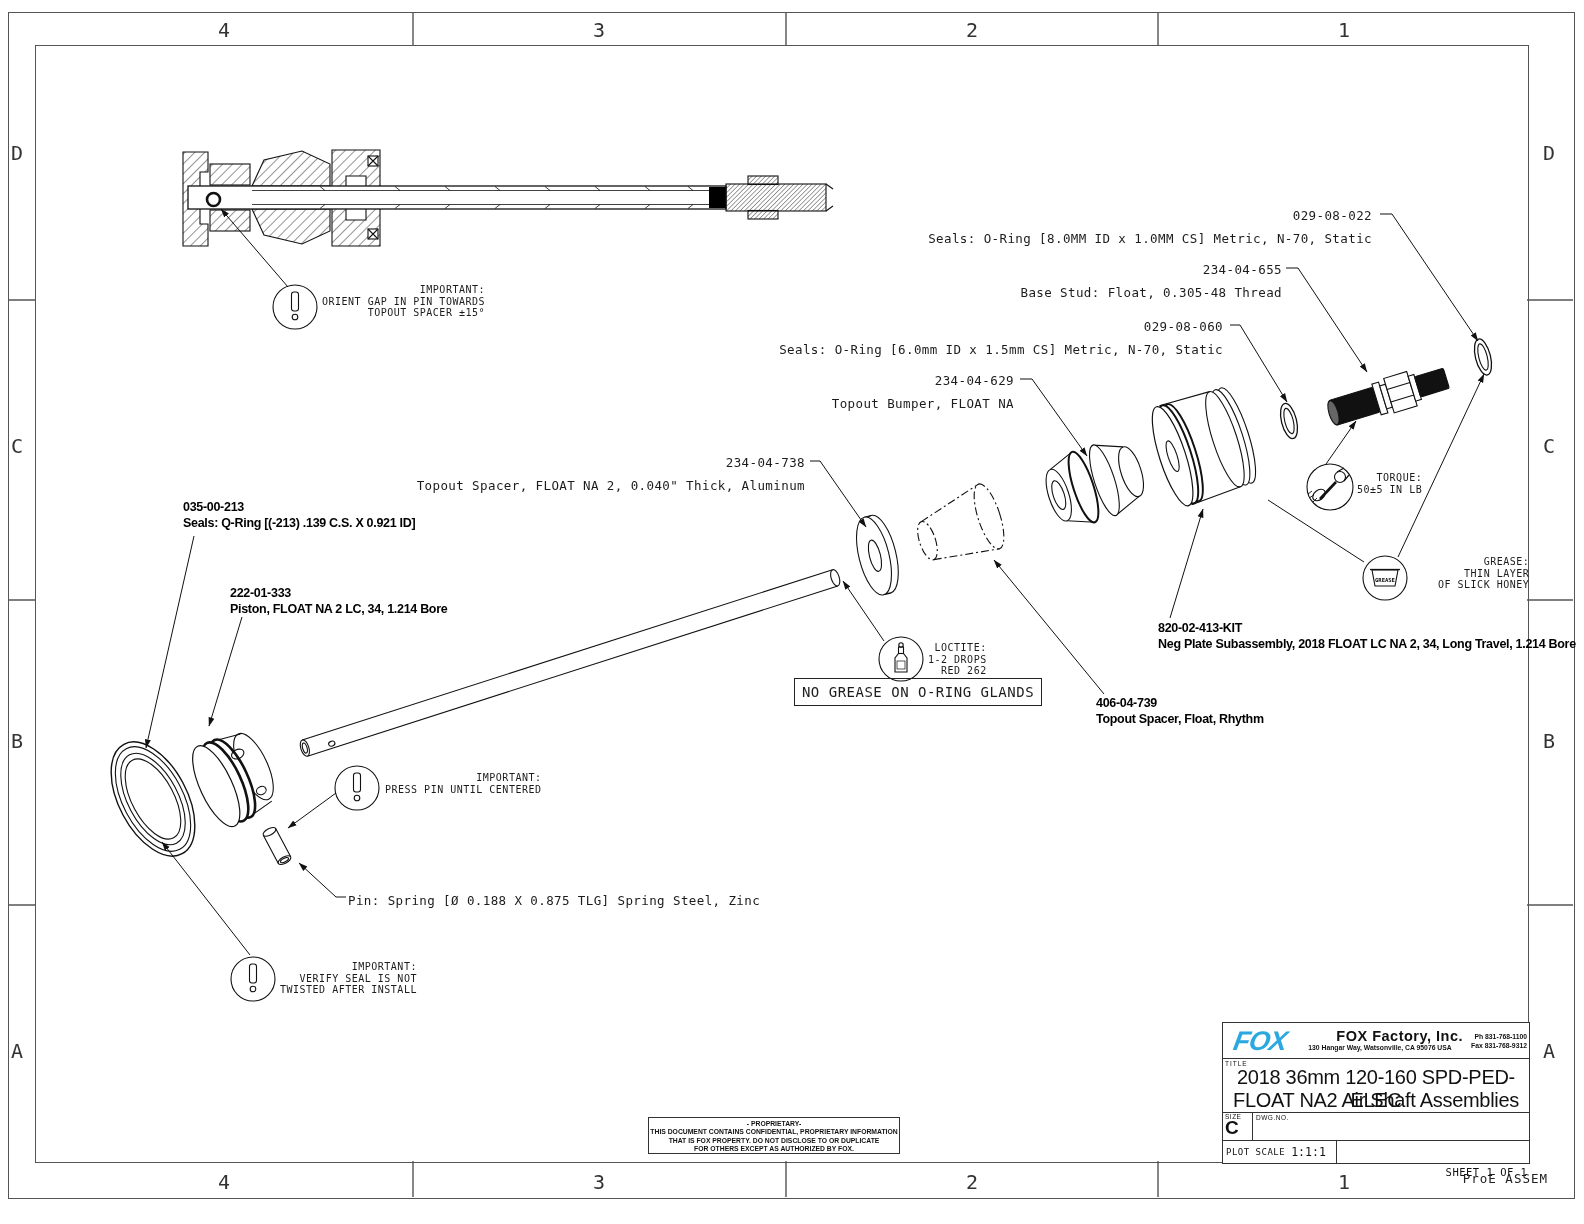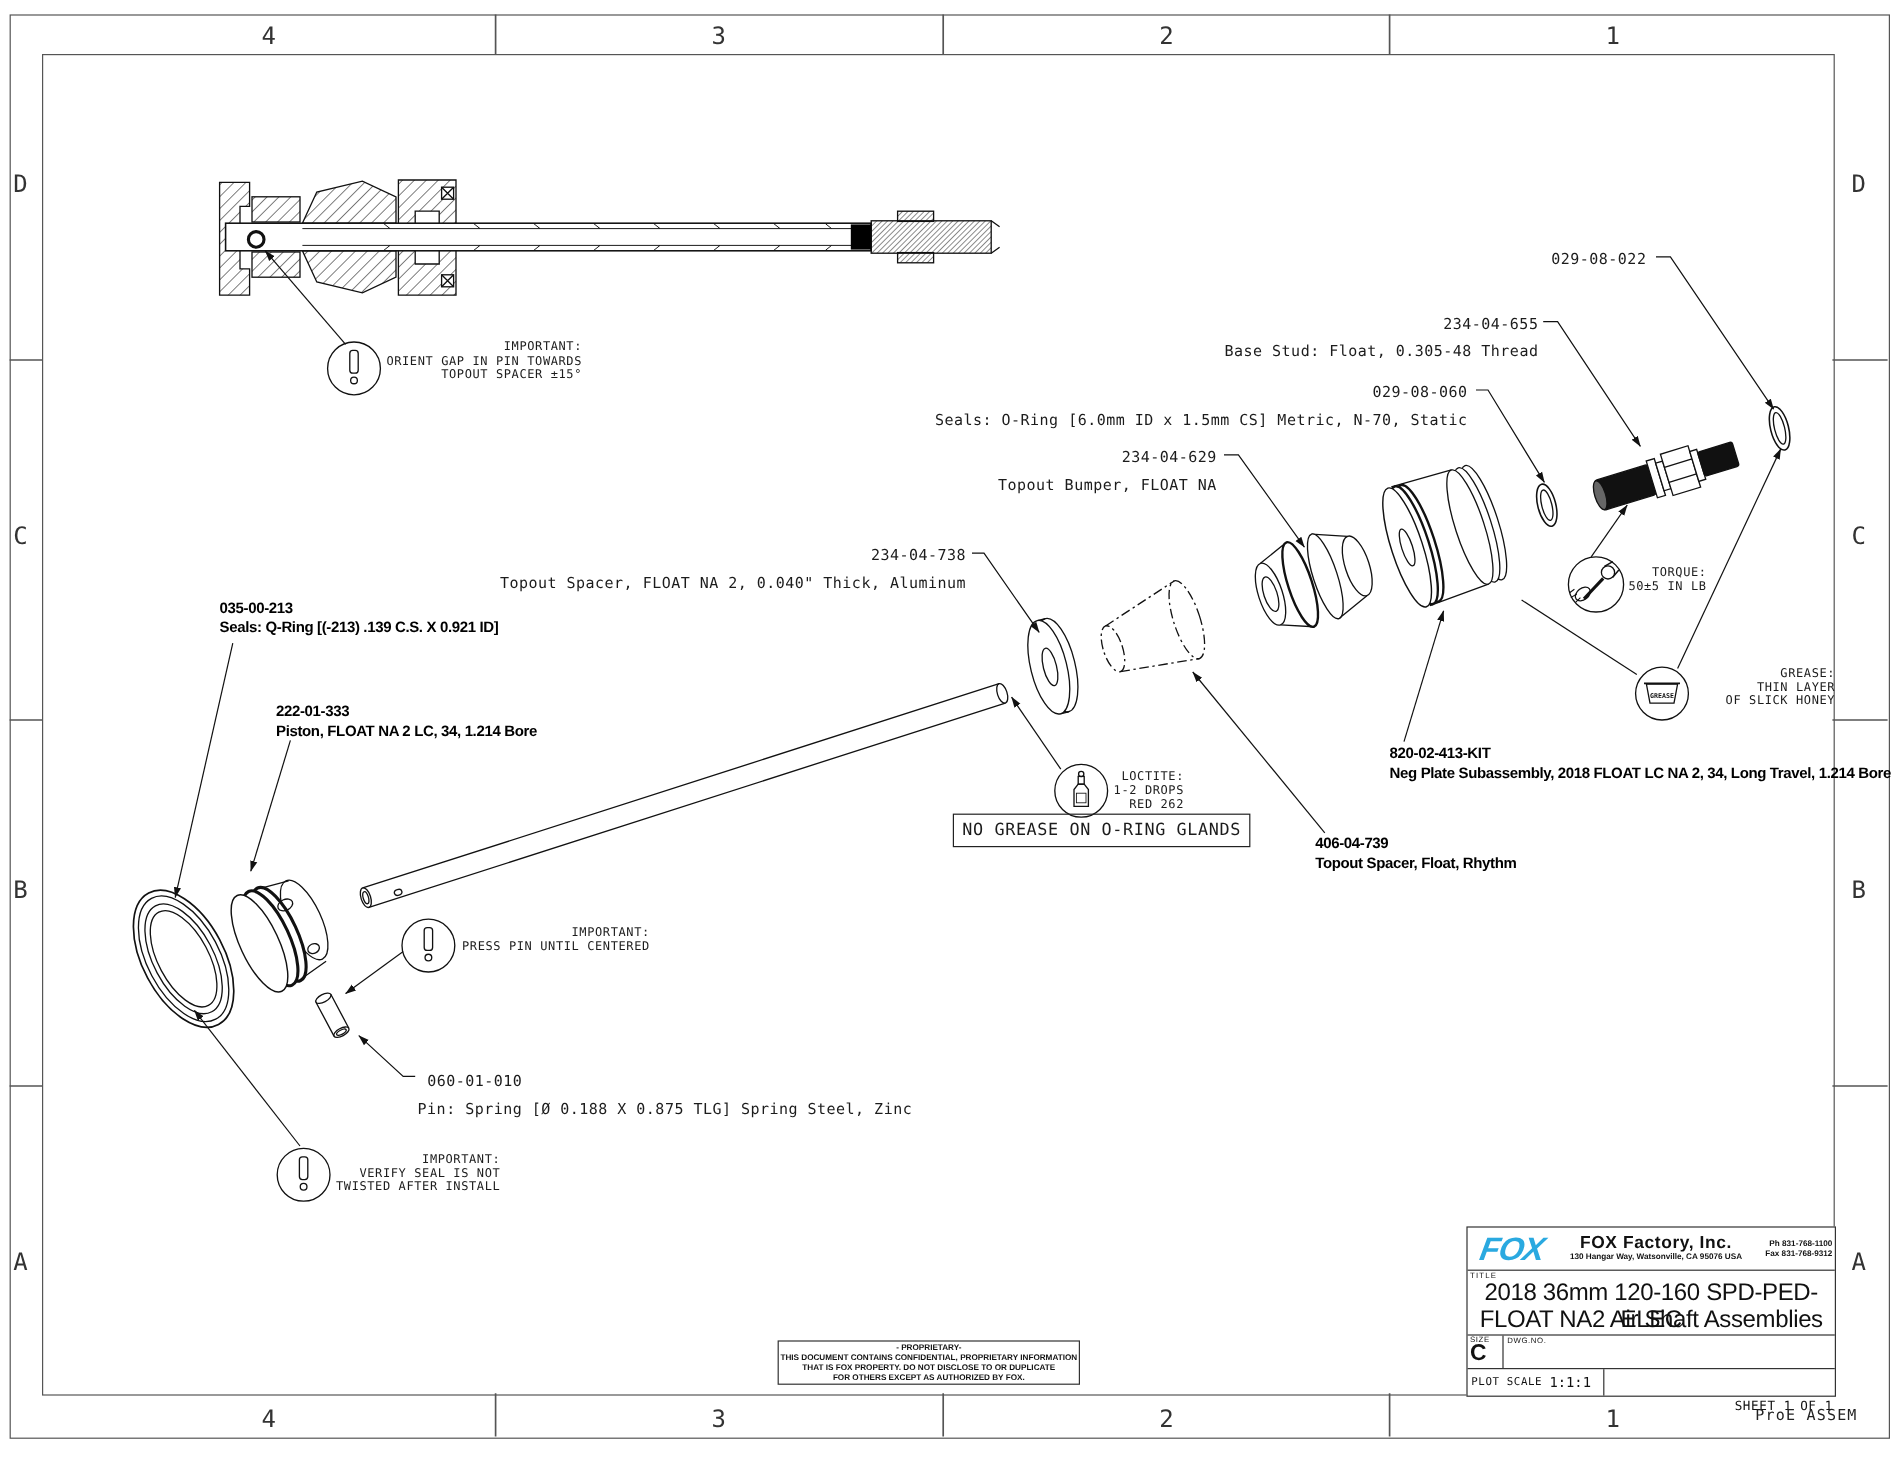--- a/index.html
+++ b/index.html
@@ -13,21 +13,21 @@
   .zone{position:absolute;font-family:"DejaVu Sans Mono",monospace;font-size:20px;color:#333;text-align:center;}
   .frame{position:absolute;border:1.5px solid #555;}
   .noloc{position:absolute;left:794px;top:678px;width:246px;height:26px;border:1.4px solid #222;
          font-family:"DejaVu Sans Mono",monospace;font-size:14px;letter-spacing:0.5px;line-height:26px;text-align:center;color:#1c1c1c;}
   
   .tb{position:absolute;left:1222px;top:1022px;width:308px;height:142px;border:1.6px solid #333;box-sizing:border-box;background:#fff;}
   .tb-row1{position:relative;height:36px;border-bottom:1.4px solid #333;display:flex;align-items:center;box-sizing:border-box;}
   .fox-logo{width:74px;text-align:center;font-style:italic;font-weight:bold;font-size:27px;line-height:30px;
             transform:skewX(-10deg);letter-spacing:-1px;}
   .tb-co{flex:1;text-align:center;line-height:1;}
-  .tb-co .co-name{font-weight:bold;font-size:14.5px;letter-spacing:0.5px;}
+  .tb-co .co-name{font-weight:bold;font-size:14.5px;letter-spacing:0.5px;text-align:right;}
   .tb-co .co-addr{font-weight:bold;font-size:6.8px;margin-top:2px;}
   .tb-ph{width:64px;text-align:right;font-weight:bold;font-size:6.8px;line-height:9px;padding-right:2px;}
   .tb-row2{position:relative;height:54px;border-bottom:1.4px solid #333;box-sizing:border-box;}
   .tb-title-label{position:absolute;left:2px;top:1px;font-size:6.5px;letter-spacing:1px;}
   .tb-title1{position:absolute;left:0;right:0;top:7px;text-align:center;font-size:20px;letter-spacing:-0.3px;}
   .tb-title2{position:absolute;left:0;right:0;top:30px;text-align:center;font-size:20px;letter-spacing:-0.3px;}
   .tb-row3{position:relative;height:28px;border-bottom:1.4px solid #333;box-sizing:border-box;display:flex;}
   .tb-size{width:30px;border-right:1.4px solid #333;box-sizing:border-box;padding-left:2px;}
   .tb-size .lbl{font-size:6.5px;letter-spacing:0.5px;}
   .tb-size .val{font-size:19px;font-weight:bold;line-height:16px;}
@@ -258,20 +258,21 @@
   <g>
     <circle cx="1385" cy="578" r="22"></circle>
     <path d="M1372,570 h26 l-3,16 h-20 z"></path>
     <path d="M1370,569.5 h30" stroke-width="1.3"></path>
     <text x="1385" y="581.5" text-anchor="middle" stroke="none" fill="#111" font-family="DejaVu Sans Mono, monospace" font-size="5.5" font-weight="bold">GREASE</text>
   </g>
 </svg>
 
 <div class="t cad cr" style="right:212px;top:204px;">
   <div>029-08-022</div>
+  <div>Seals: O-Ring [8.0MM ID x 1.0MM CS] Metric, N-70, Static</div>
 </div>
 <div class="t cad cr" style="right:302px;top:258px;">
   <div>234-04-655</div>
   <div>Base Stud: Float, 0.305-48 Thread</div>
 </div>
 <div class="t cad cr" style="right:361px;top:315px;margin-left:10px;">
   <div>029-08-060</div>
   <div>Seals: O-Ring [6.0mm ID x 1.5mm CS] Metric, N-70, Static</div>
 </div>
 <div class="t cad cr" style="right:570px;top:369px;">
@@ -292,21 +293,20 @@
 </div>
 <div class="t sans" style="left:1158px;top:620px;">
   <div>820-02-413-KIT</div>
   <div>Neg Plate Subassembly, 2018 FLOAT LC NA 2, 34, Long Travel, 1.214 Bore</div>
 </div>
 <div class="t sans" style="left:1096px;top:695px;">
   <div>406-04-739</div>
   <div>Topout Spacer, Float, Rhythm</div>
 </div>
 <div class="t cad" style="left:348px;top:889px;">
-  <div style="padding-left:8px;">060-01-010</div>
   <div>Pin: Spring [Ø 0.188 X 0.875 TLG] Spring Steel, Zinc</div>
 </div>
 
 <div class="t note" style="left:322px;top:284px;">
   <div>IMPORTANT:</div>
   <div>ORIENT GAP IN PIN TOWARDS</div>
   <div>TOPOUT SPACER ±15°</div>
 </div>
 <div class="t note" style="left:385px;top:772px;">
   <div>IMPORTANT:</div>

